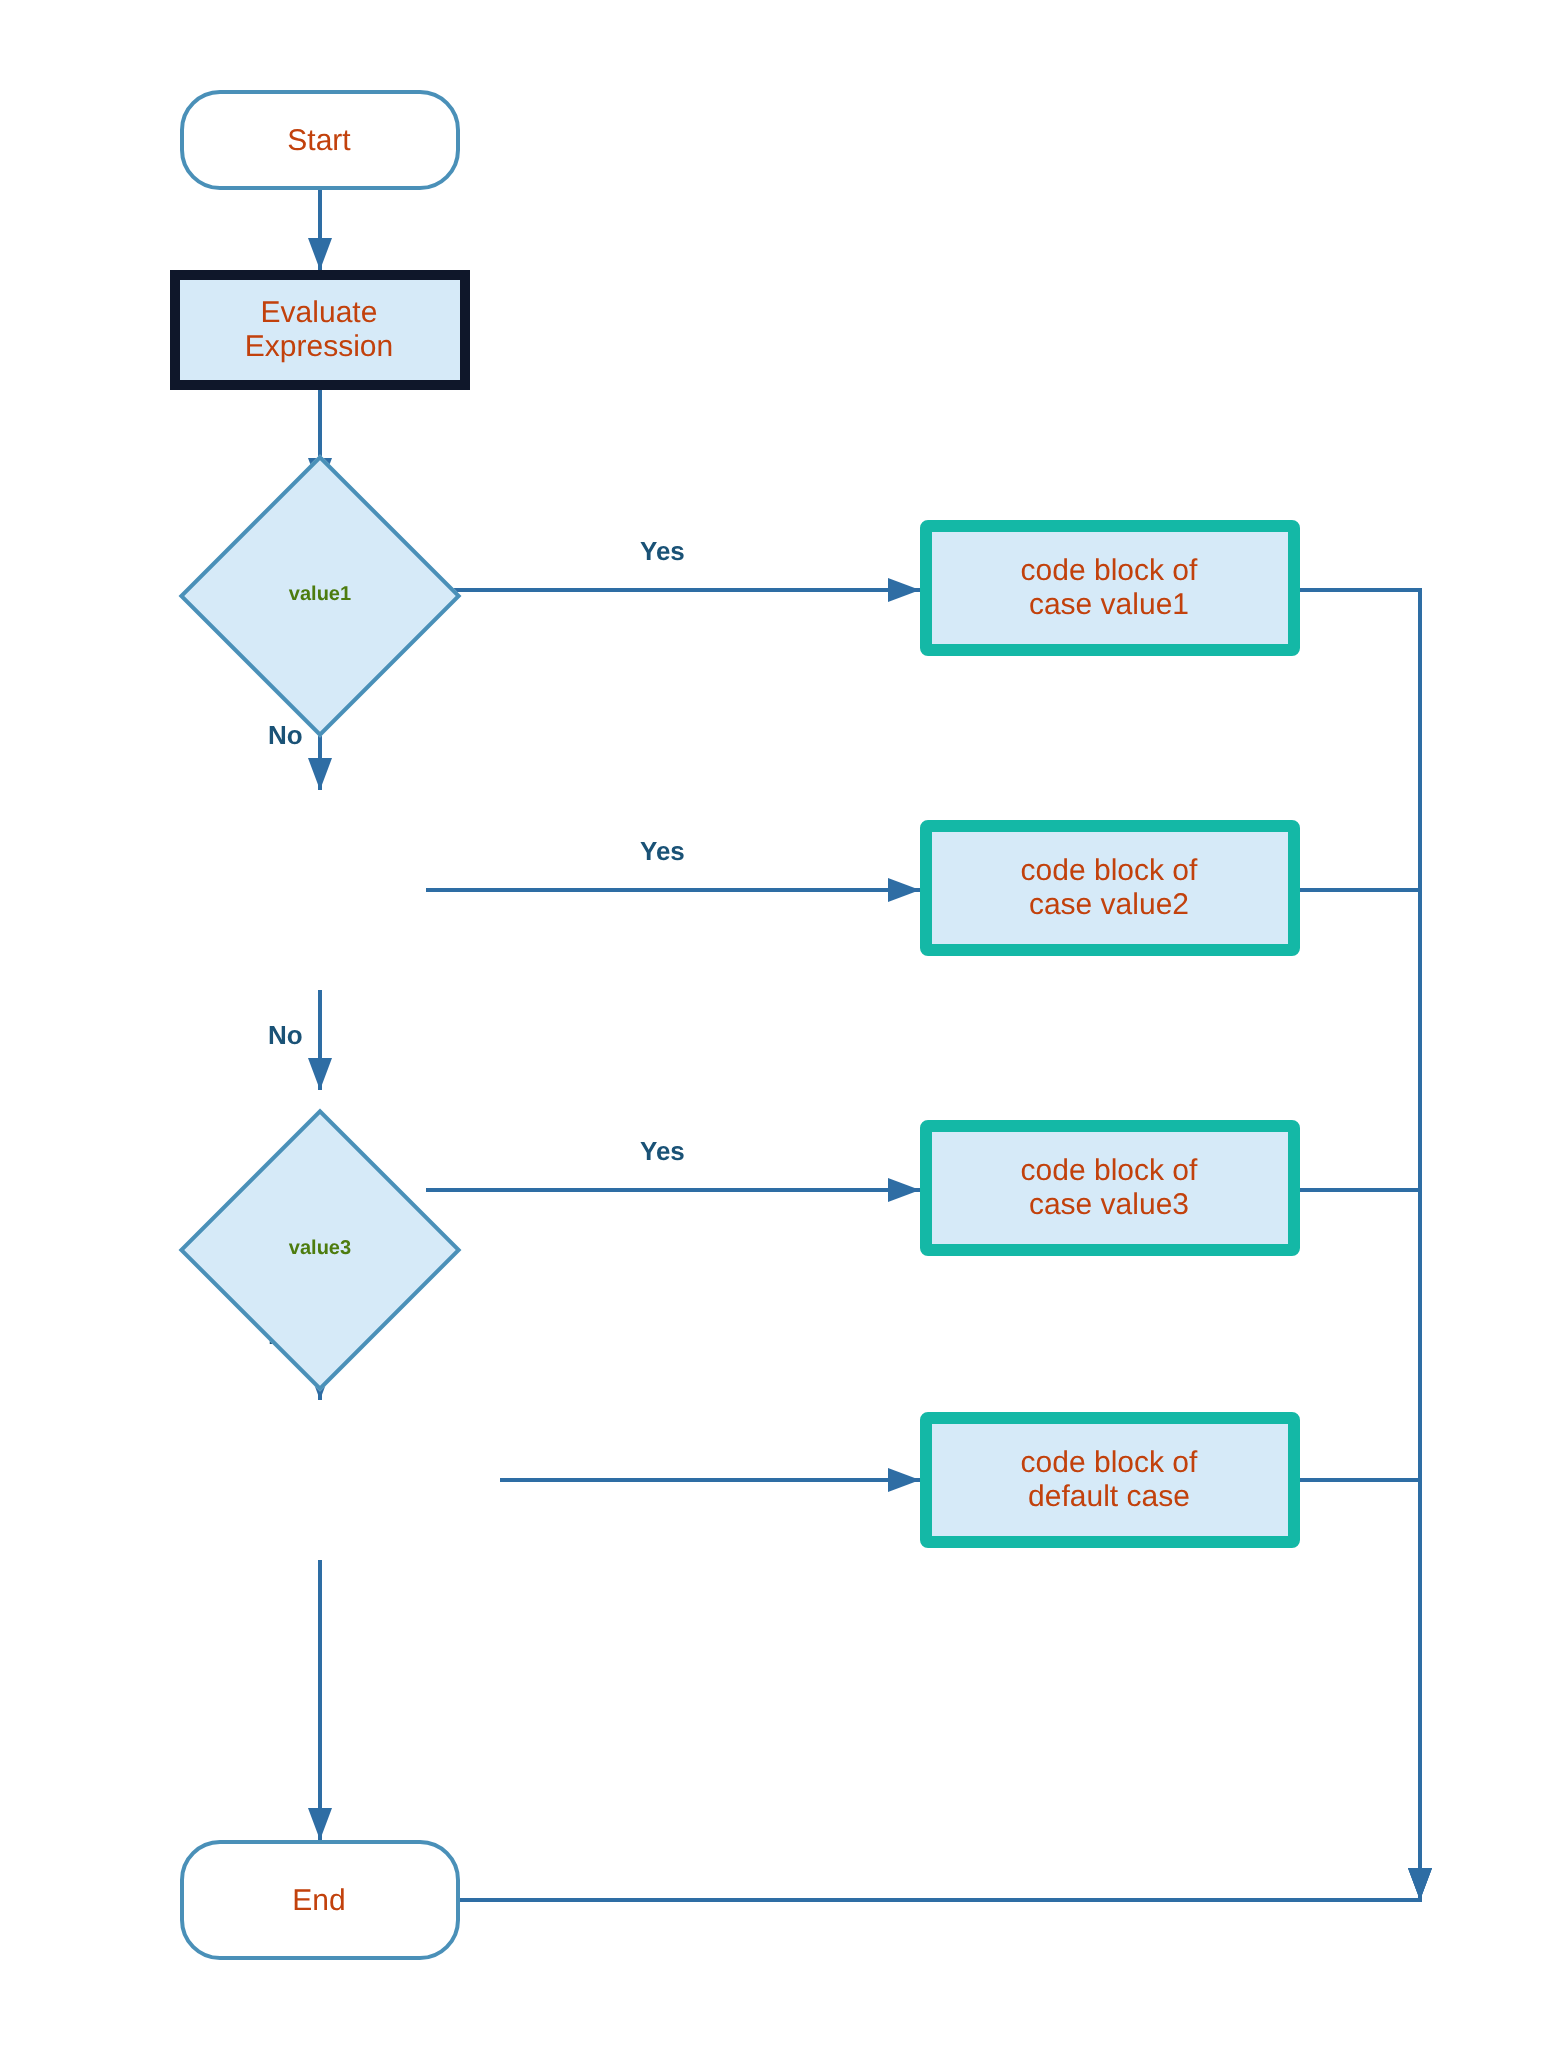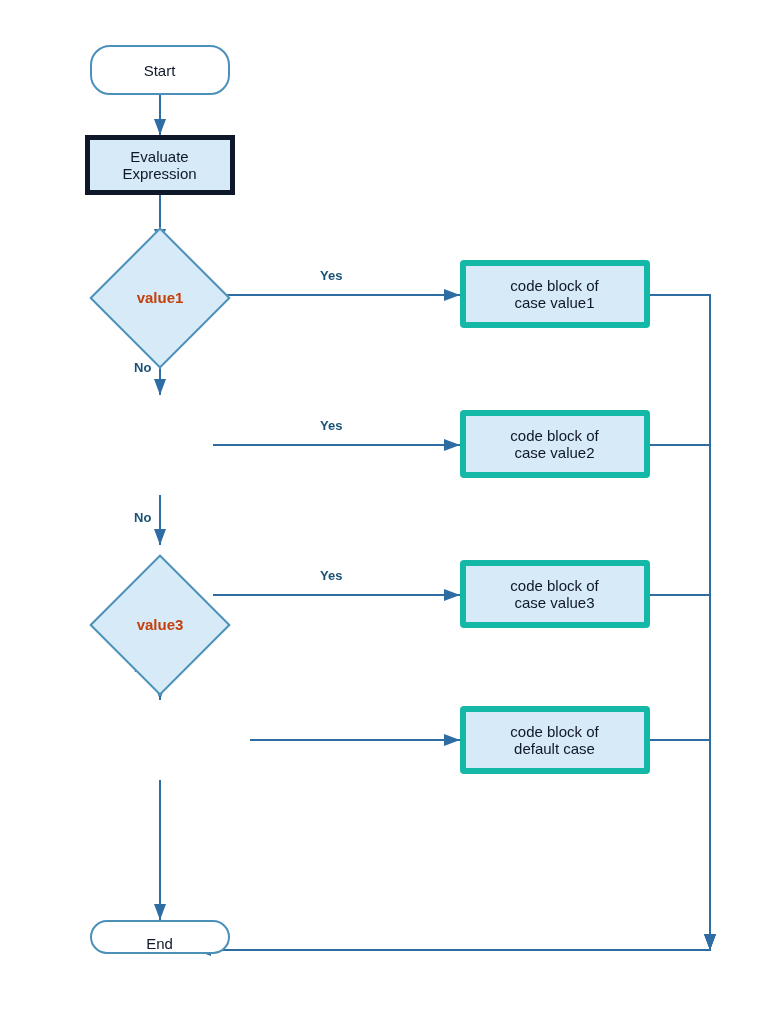--- a/index.html
+++ b/index.html
@@ -21,21 +21,21 @@
     }
 
     
     .node {
       position: absolute;
       display: flex;
       align-items: center;
       justify-content: center;
       text-align: center;
       font-size: 15px;
-      color: #0f172a;
+      color: #c2410c;
     }
 
     .rounded-rect {
       border: 2px solid #4a90b8;
       border-radius: 20px;
       background: #fff;
     }
 
     .rect {
       border: 5px solid #0f172a;
@@ -54,22 +54,22 @@
       height: 100px;
       background: #d6eaf8;
       border: 2px solid #4a90b8;
       transform: rotate(45deg);
       position: absolute;
     }
 
     .diamond-label {
       position: relative;
       z-index: 2;
-      font-size: 15px;
-      color: #c2410c;
+      font-size: 10px;
+      color: #4d7c0f;
       font-weight: bold;
     }
 
     .code-block {
       border: 6px solid #14b8a6;
       background: #d6eaf8;
       border-radius: 4px;
     }
 
     
@@ -159,21 +159,21 @@
     <span class="diamond-label">value1</span>
   </div>
 
 
   <div class="diamond-wrapper" style="left:78px; top:552px; width:105px; height:105px;">
     <div class="diamond"></div>
     <span class="diamond-label">value3</span>
   </div>
 
 
-  <div class="node rounded-rect" style="left:60px; top:900px; width:140px; height:34px;align-items:flex-end;">
+  <div class="node rounded-rect" style="left:60px; top:900px; width:140px; height:60px;">
     <span>End</span>
   </div>
 
   <div class="node code-block" style="left:430px; top:240px; width:190px; height:68px;">
     <span style="white-space:pre-line;">code block of
 case value1</span>
   </div>
 
   <div class="node code-block" style="left:430px; top:390px; width:190px; height:68px;">
     <span style="white-space:pre-line;">code block of

